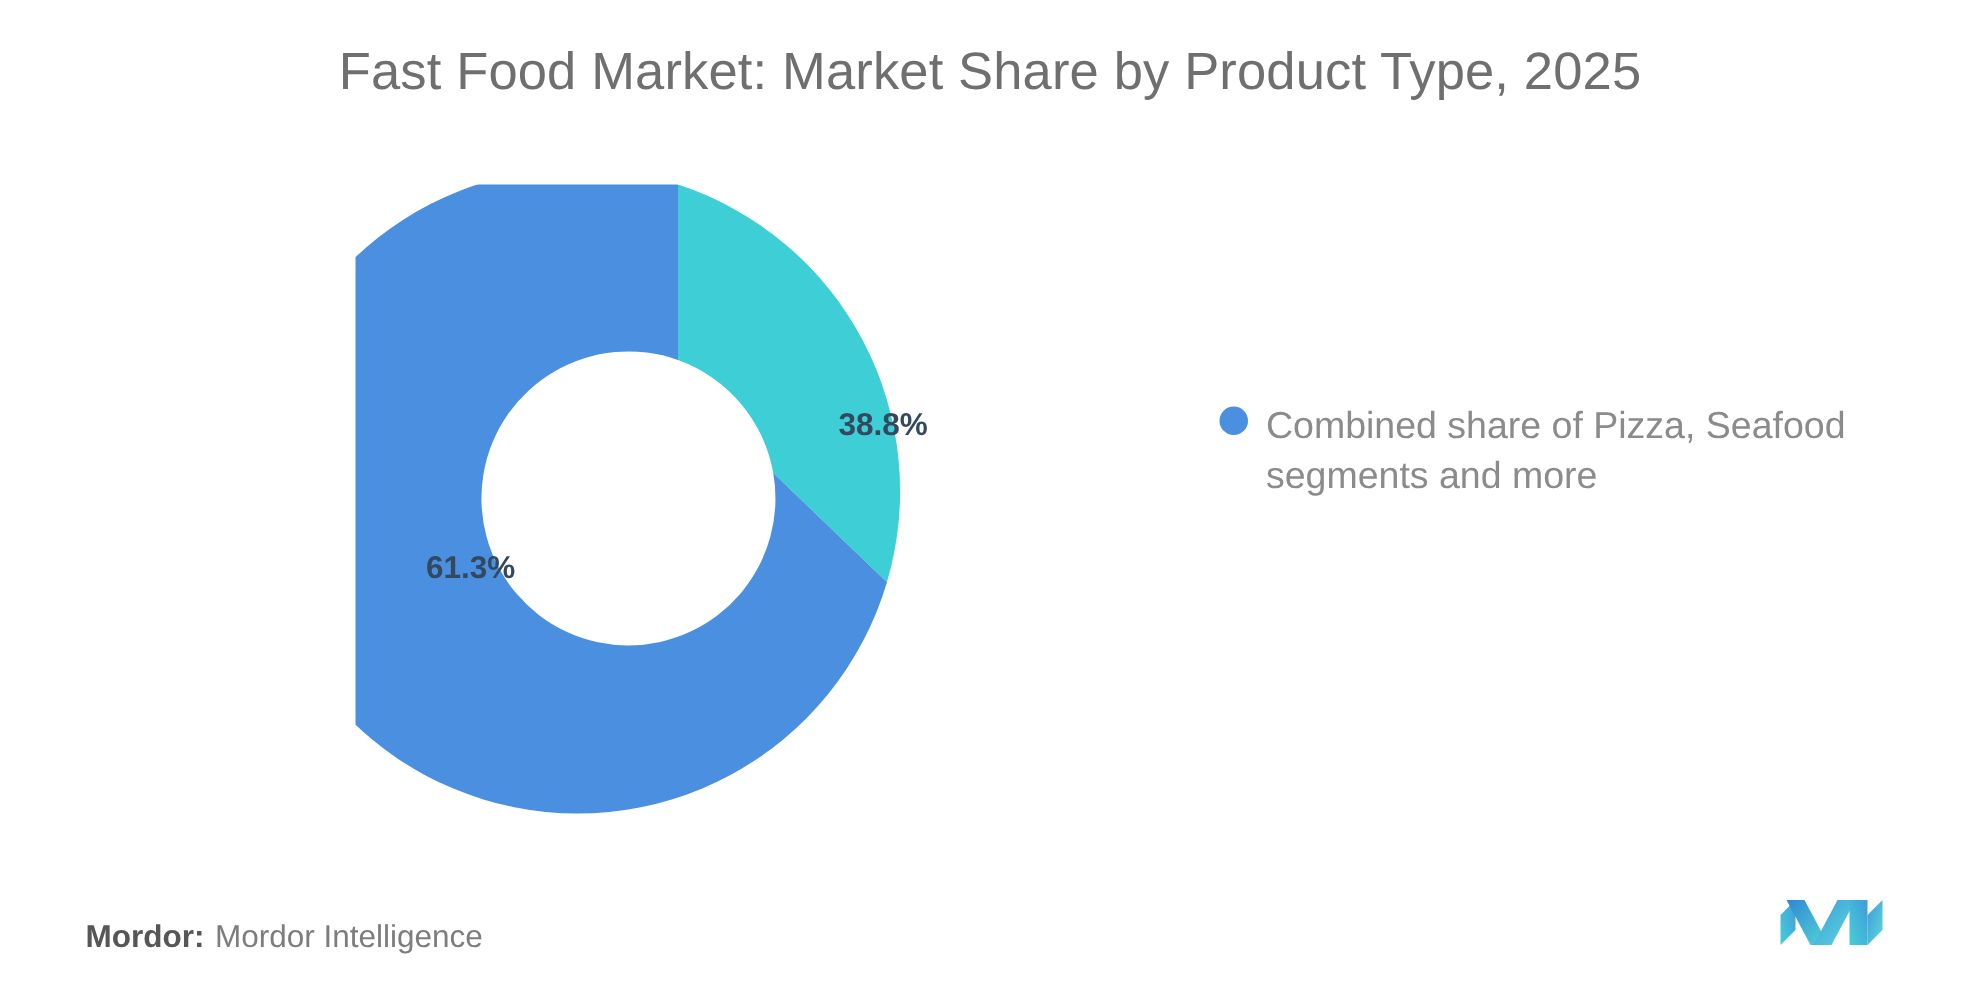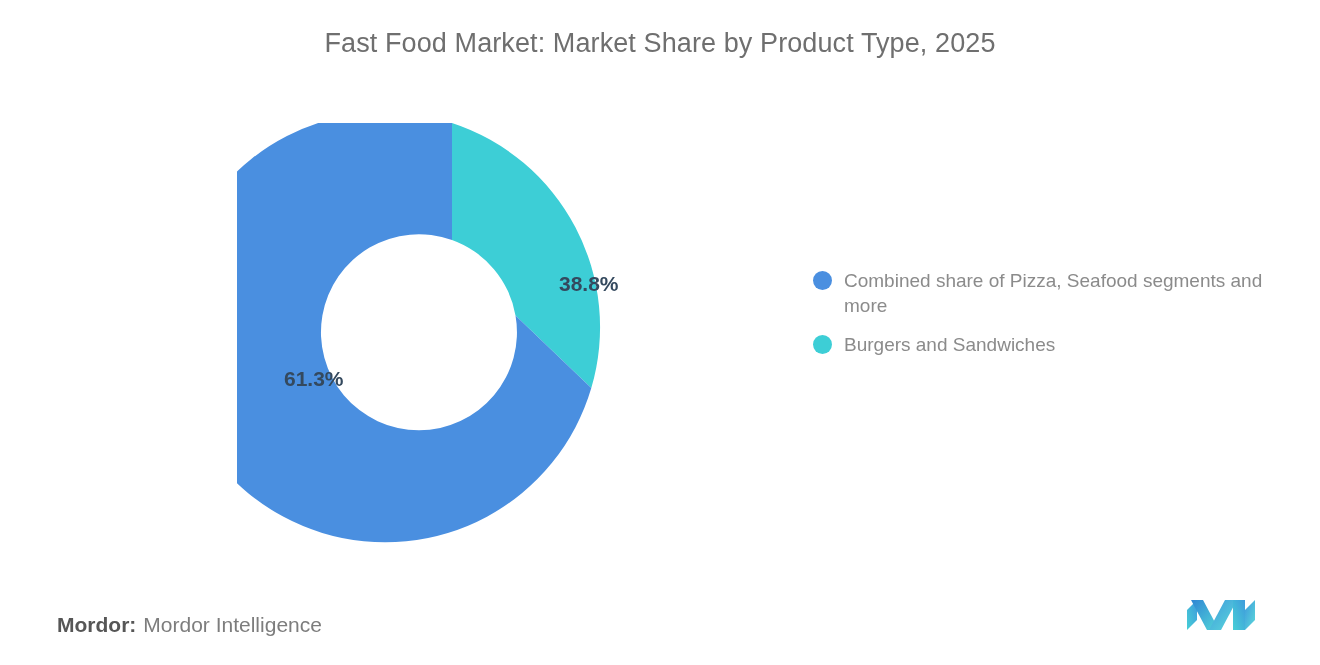--- a/index.html
+++ b/index.html
@@ -14,21 +14,21 @@
     overflow: hidden;
     position: relative;
   }
 
   #chart-title {
     position: absolute;
     left: 0;
     top: 28px;
     width: 1320px;
     text-align: center;
-    font-size: 27px;
+    font-size: 35px;
     font-weight: 400;
     color: #6f6f6f;
     letter-spacing: 0.1px;
     white-space: nowrap;
   }
 
   #donut-wrap {
     position: absolute;
     left: 237px;
     top: 123px;
@@ -70,21 +70,21 @@
   }
   .legend-dot {
     width: 19px;
     height: 19px;
     border-radius: 50%;
     flex: 0 0 19px;
     margin-top: 3px;
   }
   .legend-text {
     margin-left: 12px;
-    font-size: 19px;
+    font-size: 25px;
     line-height: 1.32;
     color: #8b8b8b;
     font-weight: 400;
   }
 
   #footer-source {
     position: absolute;
     left: 57px;
     top: 613px;
     font-size: 21px;
@@ -133,24 +133,20 @@
   <div class="slice-label" id="label-teal">38.8%</div>
 
   <div class="slice-label" id="label-blue">61.3%</div>
 </div>
 
 <div id="legend">
   <div class="legend-row">
     <span class="legend-dot" style="background:#4a8fe0"></span>
     <span class="legend-text">Combined share of Pizza, Seafood segments and more</span>
   </div>
-  <div class="legend-row">
-    <span class="legend-dot" style="background:#3dced6"></span>
-    <span class="legend-text">Burgers and Sandwiches</span>
-  </div>
 </div>
 
 <div id="footer-source">
   <span id="source-label">Mordor:</span><span id="source-value">Mordor Intelligence</span>
 </div>
 
 <svg id="brand-logo" viewBox="0 0 72 38">
   <defs>
     <linearGradient id="miGradA" x1="0" y1="0" x2="1" y2="1">
       <stop offset="0%" stop-color="#2f86d4"></stop>

